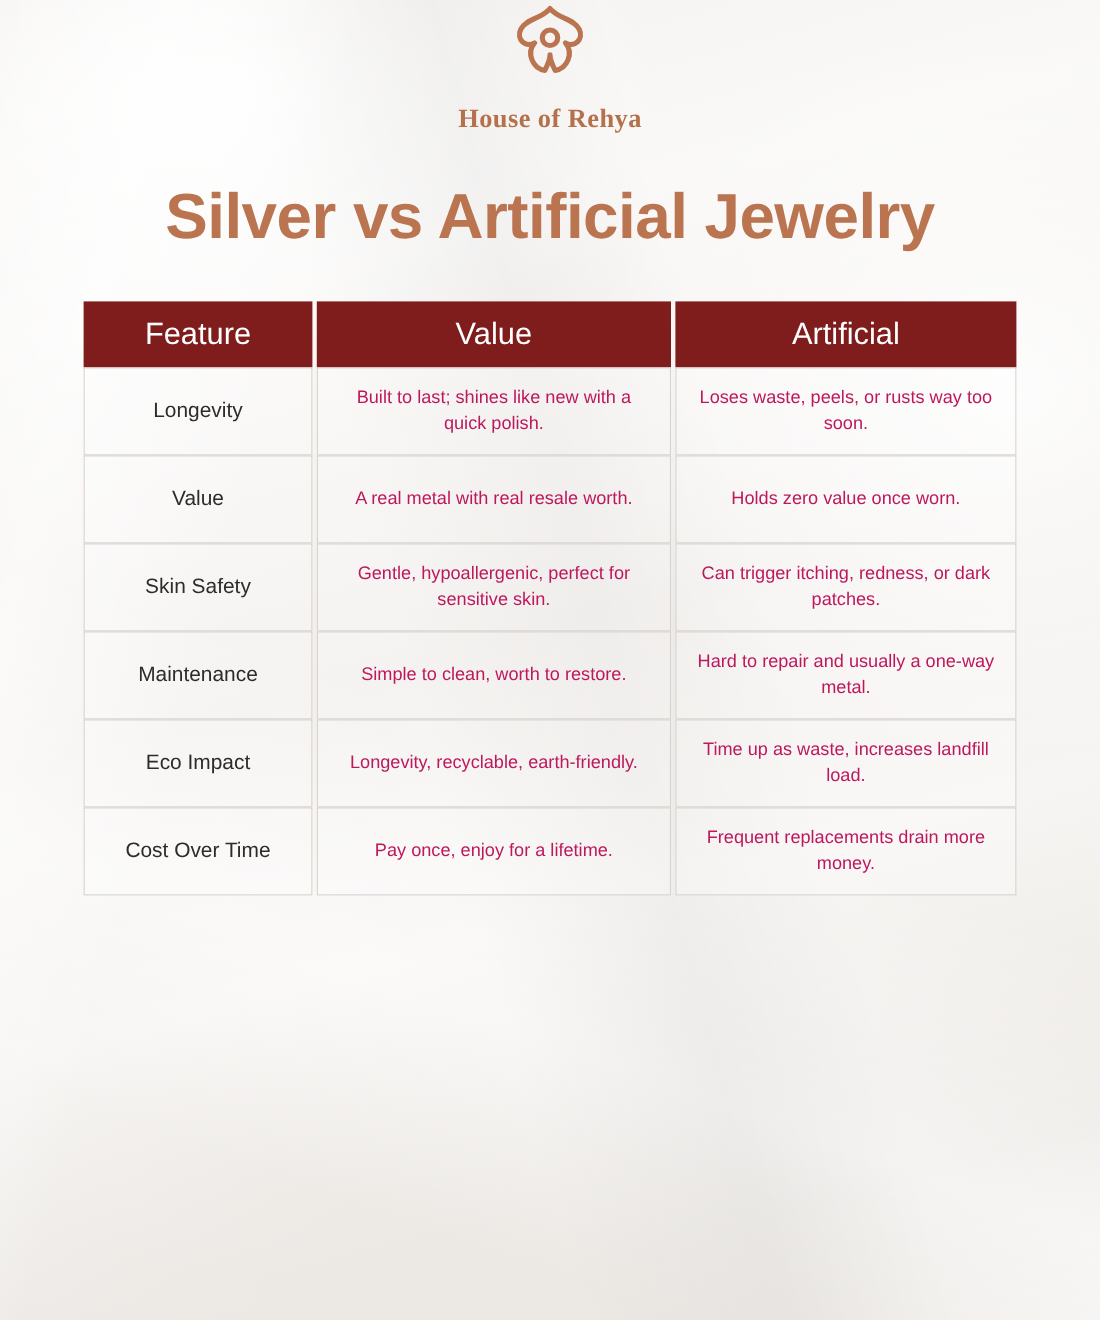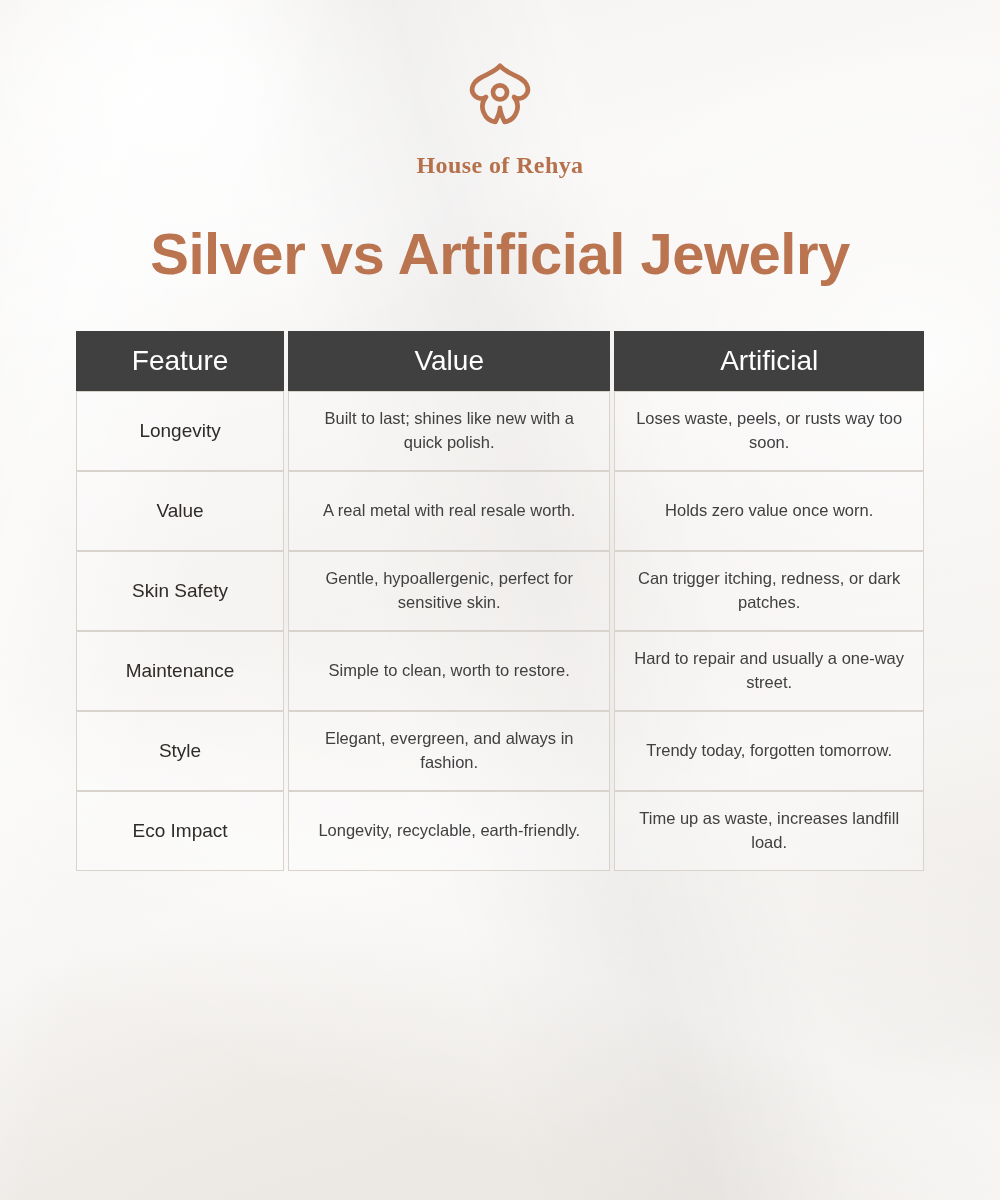--- a/index.html
+++ b/index.html
@@ -30,21 +30,20 @@
   }
   .page {
     position: relative;
     width: 1000px;
     height: 1200px;
     z-index: 2;
   }
 
   
   .brand {
-    padding-top: 58px;
     text-align: center;
   }
   .brand-mark {
     display: block;
     margin: 0 auto 12px auto;
   }
   .brand-name {
     font-family: "Liberation Serif", serif;
     font-weight: bold;
     font-size: 24px;
@@ -69,21 +68,21 @@
   .table-wrap {
     margin: 44px auto 0 auto;
     width: 856px;
   }
   table.compare {
     width: 100%;
     border-collapse: separate;
     border-spacing: 4px 0;
   }
   table.compare thead th {
-    background: #404040;
+    background: #7f1d1d;
     color: #ffffff;
     font-weight: normal;
     font-size: 28px;
     height: 60px;
     padding: 0 10px;
     vertical-align: middle;
     text-align: center;
   }
   table.compare thead th.col-feature { width: 212px; }
   table.compare thead th.col-silver { width: 330px; }
@@ -99,21 +98,21 @@
     height: 80px;
   }
   table.compare tbody td.feature {
     font-size: 19px;
     color: #2f2b28;
     padding: 14px 4px;
   }
   table.compare tbody td.cell {
     font-size: 16.5px;
     line-height: 1.45;
-    color: #404040;
+    color: #be185d;
   }
   table.compare tbody tr:first-child td { border-top: 1px solid #d9d3cd; }
 </style>
 </head>
 <body>
 
 <div class="silk-veil"></div>
 
 <div class="page">
 
@@ -152,29 +151,29 @@
           <td class="cell">Holds zero value once worn.</td>
         </tr>
         <tr>
           <td class="feature">Skin Safety</td>
           <td class="cell">Gentle, hypoallergenic, perfect for sensitive skin.</td>
           <td class="cell">Can trigger itching, redness, or dark patches.</td>
         </tr>
         <tr>
           <td class="feature">Maintenance</td>
           <td class="cell">Simple to clean, worth to restore.</td>
-          <td class="cell">Hard to repair and usually a one-way street.</td>
-        </tr>
-        <tr>
-          <td class="feature">Style</td>
-          <td class="cell">Elegant, evergreen, and always in fashion.</td>
-          <td class="cell">Trendy today, forgotten tomorrow.</td>
+          <td class="cell">Hard to repair and usually a one-way metal.</td>
         </tr>
         <tr>
           <td class="feature">Eco Impact</td>
           <td class="cell">Longevity, recyclable, earth-friendly.</td>
           <td class="cell">Time up as waste, increases landfill load.</td>
+        </tr>
+        <tr>
+          <td class="feature">Cost Over Time</td>
+          <td class="cell">Pay once, enjoy for a lifetime.</td>
+          <td class="cell">Frequent replacements drain more money.</td>
         </tr>
       </tbody>
     </table>
   </div>
 
 </div>
 
 </body></html>

